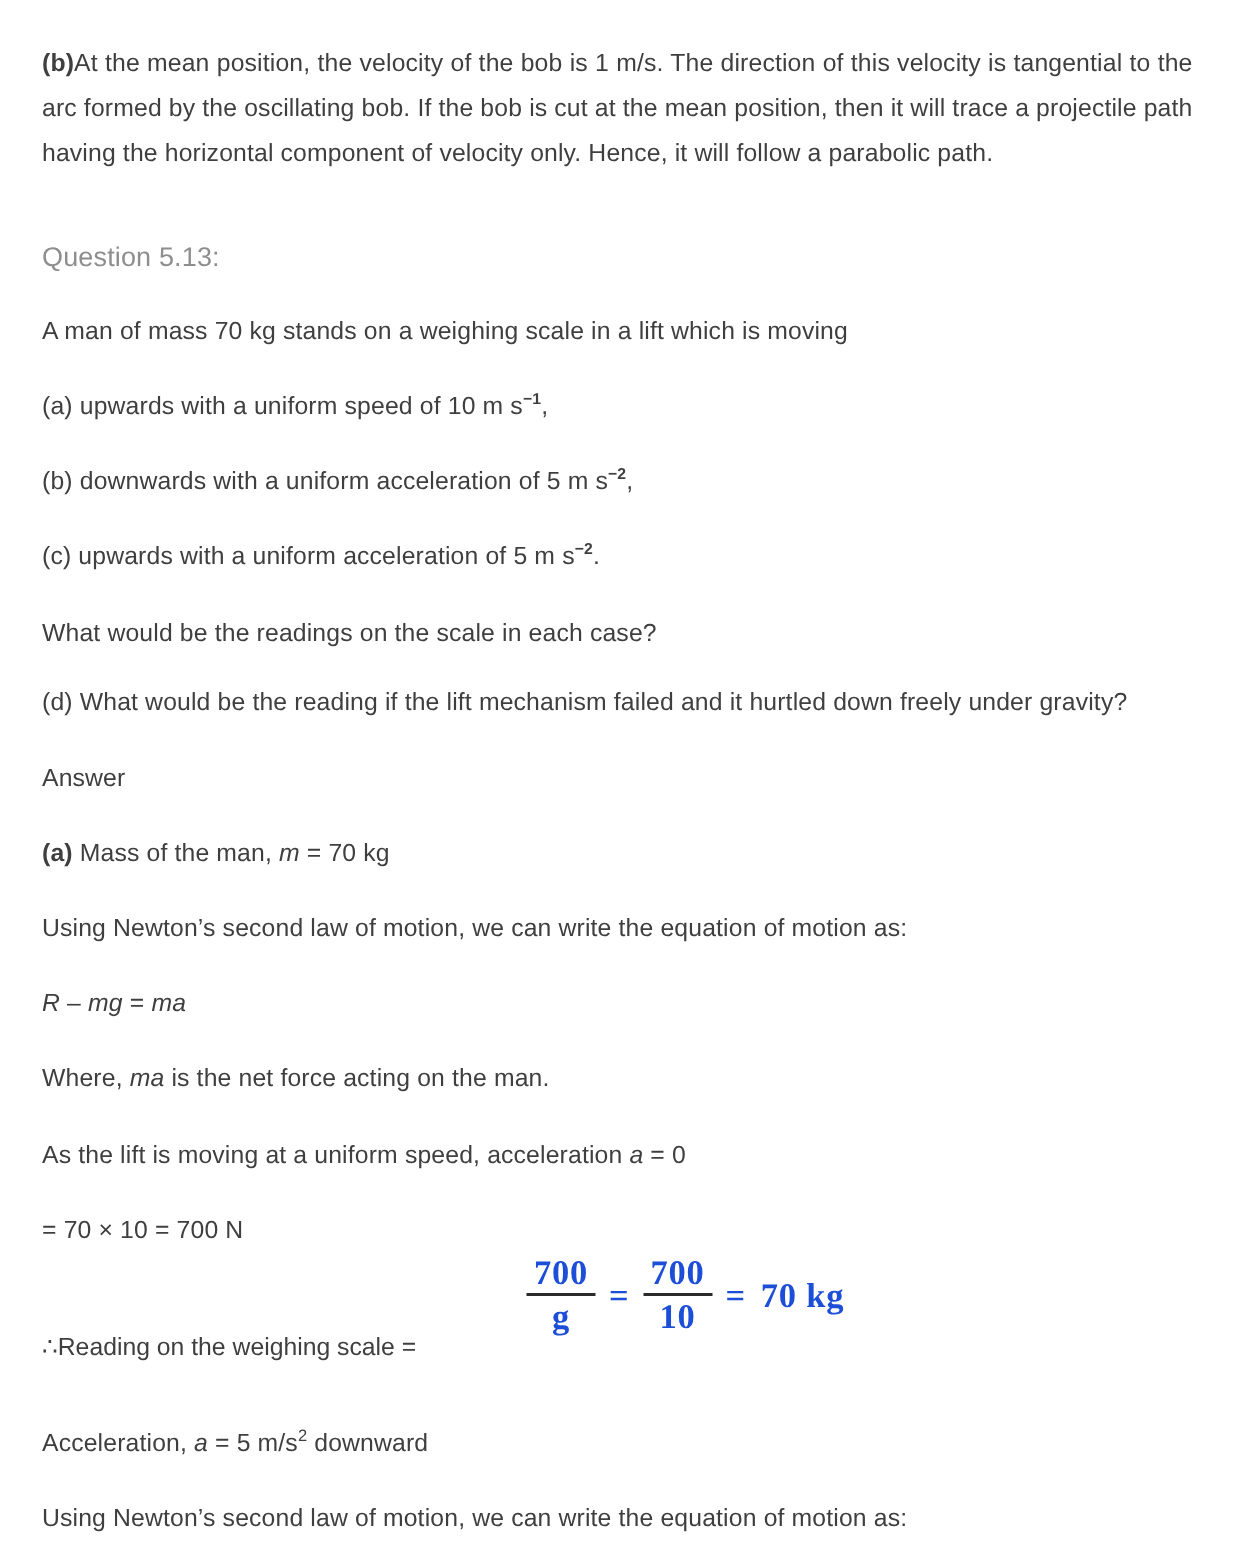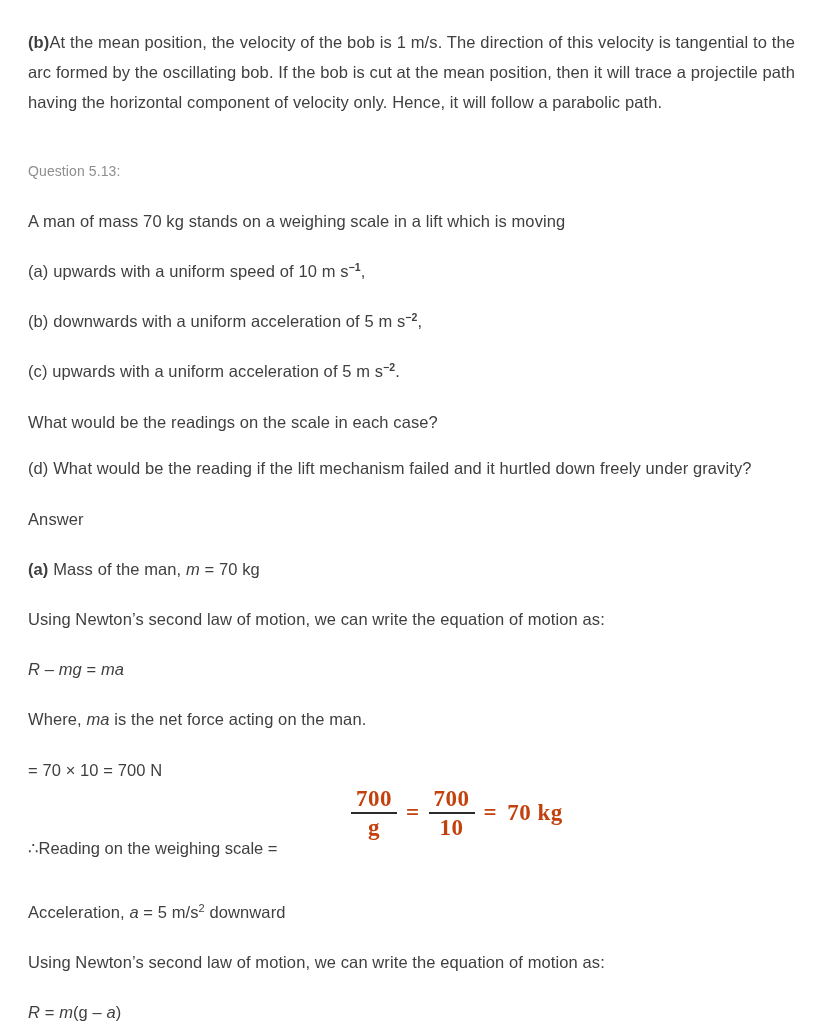--- a/index.html
+++ b/index.html
@@ -35,21 +35,21 @@
   .para {
     font-size: 16.5px;
     line-height: 30.2px;
     color: #3f3f3f;
     text-align: justify;
     text-justify: inter-word;
     letter-spacing: 0.1px;
   }
 
   .q-head {
-    font-size: 14px;
+    font-size: 18px;
     line-height: 30.2px;
     color: #8e8e8e;
     letter-spacing: 0.1px;
   }
 
   b, .bold { font-weight: bold; }
   i, .it { font-style: italic; }
 
   .sup {
     font-size: 10.5px;
@@ -80,21 +80,21 @@
   }
   .mathimg {
     position: absolute;
     left: 320px;
     top: 2px;
     display: flex;
     align-items: center;
     font-family: "Liberation Serif", "DejaVu Serif", serif;
     font-size: 23px;
     font-weight: bold;
-    color: #c2410c;
+    color: #1d4ed8;
     letter-spacing: 0.5px;
   }
   .frac {
     display: inline-flex;
     flex-direction: column;
     align-items: center;
     justify-content: center;
     padding: 0 3px;
   }
   .frac .num {
@@ -149,20 +149,21 @@
 
   <div class="line"><b>(a)</b><span> Mass of the man, </span><i>m</i><span> = 70 kg</span></div>
 
 
   <div class="line">Using Newton’s second law of motion, we can write the equation of motion as:</div>
 
   <div class="line"><i>R</i><span> – </span><i>mg</i><span> = </span><i>ma</i></div>
 
   <div class="line"><span>Where, </span><i>ma</i><span> is the net force acting on the man.</span></div>
 
+  <div class="line"><span>As the lift is moving at a uniform speed, acceleration </span><i>a</i><span> = 0</span></div>
 
 
   <div class="line">= 70 × 10 = 700 N</div>
 
   <div class="eqrow">
     <div class="leadin">∴Reading on the weighing scale = </div>
     <div class="mathimg">
       <span class="frac">
         <span class="num">700</span>
         <span class="bar"></span>

